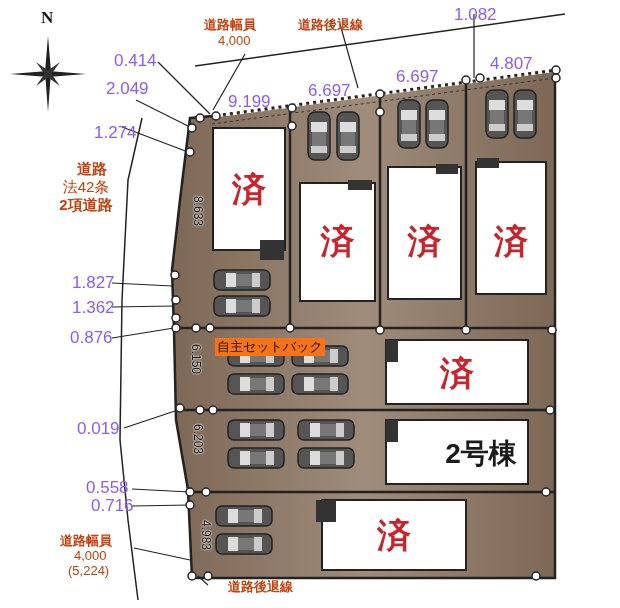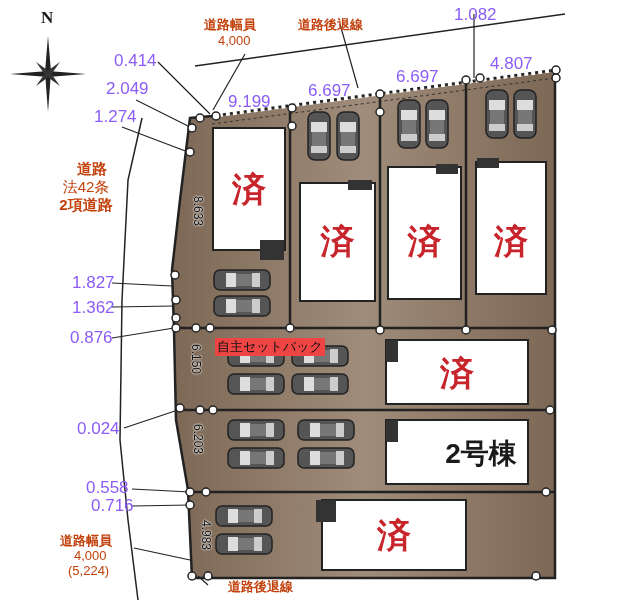--- a/index.html
+++ b/index.html
@@ -13,21 +13,21 @@
   .vdim { position:absolute; font-size:12px; line-height:12px; white-space:nowrap; color:#fff;
           transform:rotate(90deg); transform-origin:left top; text-shadow:0 0 2px #000,0 0 2px #000; }
   .vdim.dark { color:#111; text-shadow:0 0 2px #fff,0 0 2px #fff; }
   .lot-label { position:absolute; display:flex; align-items:center; justify-content:center;
                font-size:34px; font-weight:bold; }
   .sold { color:#c8242b; font-family:"DejaVu Serif","Liberation Serif",serif; }
   .avail { color:#1a1a1a; font-size:28px; font-weight:bold;padding-left:24px; }
   .north { position:absolute; left:41px; top:8px; font-family:"Liberation Serif",serif;
            font-weight:bold; font-size:17px; }
   .setback { position:absolute; left:215px; top:338px; font-size:13px; color:#111;
-             background:#ef4444; padding:0 2px; }
+             background:#f97316; padding:0 2px; }
 </style>
 </head>
 <body>
 
 <svg class="plan" viewBox="0 0 620 608">
   <defs>
     <linearGradient id="lotg" x1="0" x2="1" y1="0" y2="0">
       <stop offset="0" stop-color="#7d6856"></stop>
       <stop offset="0.5" stop-color="#a08c7a"></stop>
       <stop offset="1" stop-color="#7d6856"></stop>
@@ -173,25 +173,25 @@
 <div class="lbl c" style="left:58px;top:178px;font-size:15px;line-height:18px;font-weight:normal;width:56px;">法42条</div>
 <div class="lbl c" style="left:54px;top:196px;font-size:15px;line-height:18px;font-weight:bold;width:64px;">2項道路</div>
 
 <div class="lbl c" style="left:60px;top:534px;font-weight:bold;">道路幅員</div>
 <div class="lbl c" style="left:74px;top:549px;">4,000</div>
 <div class="lbl c" style="left:68px;top:564px;">(5,224)</div>
 <div class="lbl" style="left:228px;top:580px;font-weight:bold;">道路後退線</div>
 
 <div class="dim" style="left:114px;top:54px;">0.414</div>
 <div class="dim" style="left:106px;top:82px;">2.049</div>
-<div class="dim" style="left:94px;top:110px;">1.274</div>
+<div class="dim" style="left:94px;top:126px;">1.274</div>
 <div class="dim" style="left:72px;top:276px;">1.827</div>
 <div class="dim" style="left:72px;top:301px;">1.362</div>
 <div class="dim" style="left:70px;top:331px;">0.876</div>
-<div class="dim" style="left:77px;top:422px;">0.024</div>
+<div class="dim" style="left:77px;top:422px;">0.019</div>
 <div class="dim" style="left:86px;top:481px;">0.558</div>
 <div class="dim" style="left:91px;top:499px;">0.716</div>
 
 <div class="dim" style="left:454px;top:8px;">1.082</div>
 
 <div class="dim" style="left:228px;top:95px;">9.199</div>
 <div class="dim" style="left:308px;top:84px;">6.697</div>
 <div class="dim" style="left:396px;top:70px;">6.697</div>
 <div class="dim" style="left:490px;top:57px;">4.807</div>
 

